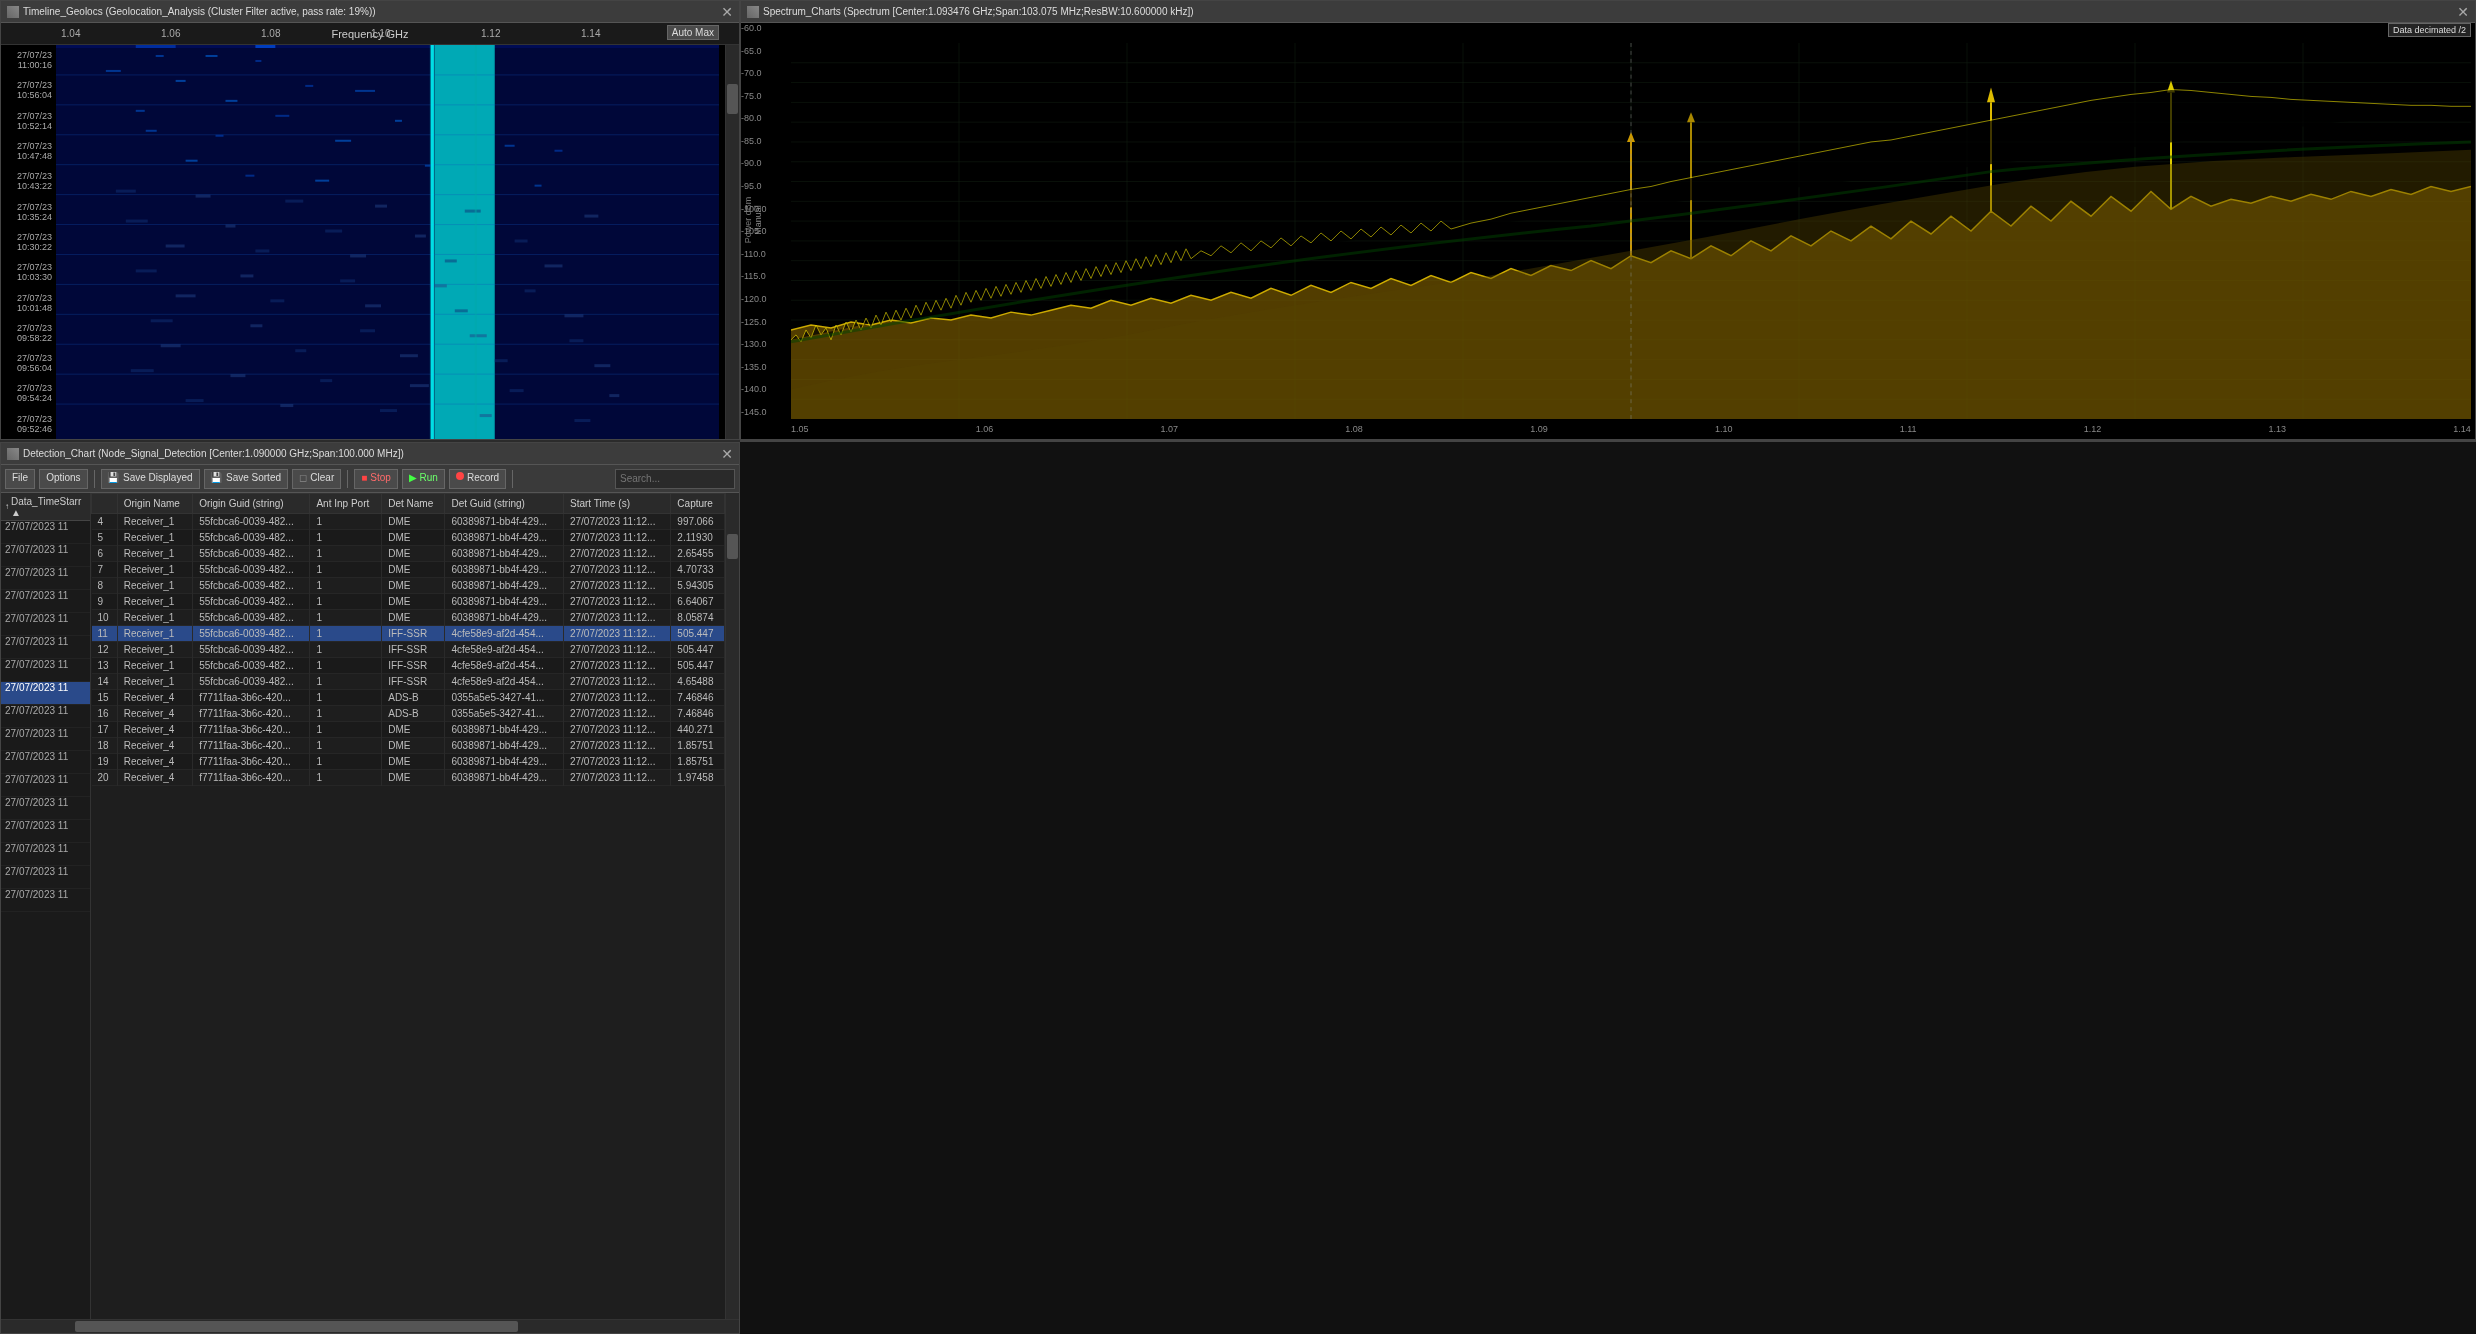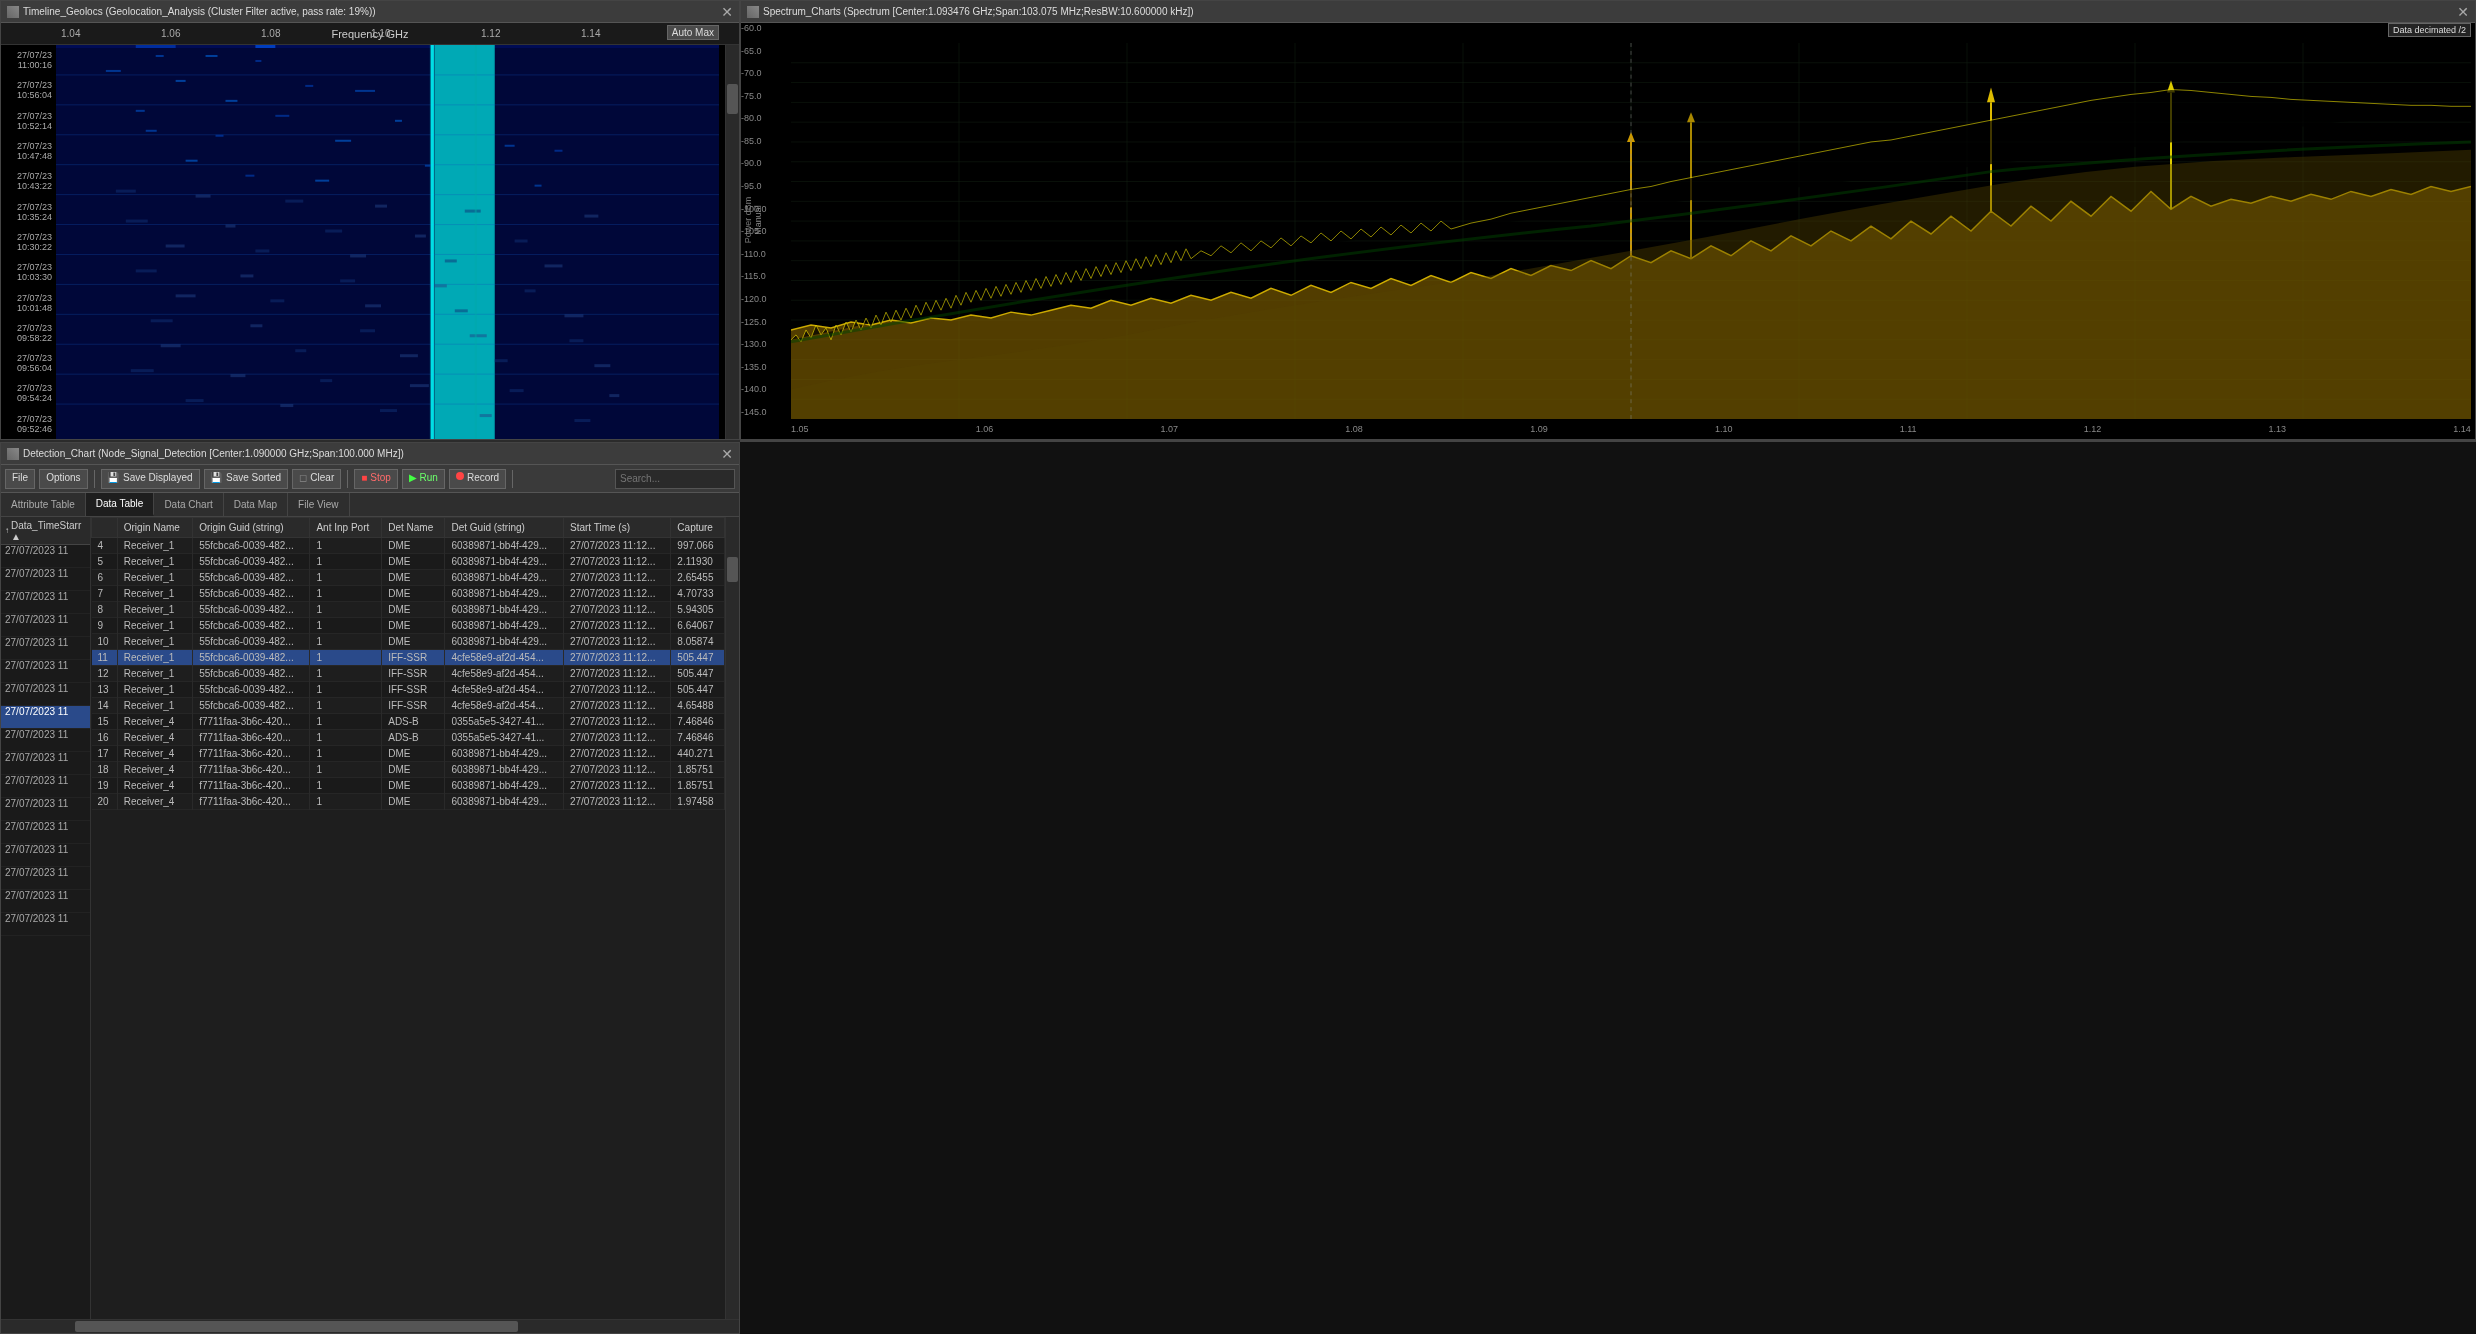--- a/index.html
+++ b/index.html
@@ -925,37 +925,20 @@
         <span>Run</span>
       </button>
       <button class="toolbar-btn">
         <span class="record-btn-dot"></span>
         <span>Record</span>
       </button>
       <div class="toolbar-separator"></div>
       <input class="search-box" type="text" placeholder="Search..." style="">
     </div>
 
-    <div class="tabs-bar">
-      <div class="tab">
-        <span>Attribute Table</span>
-      </div>
-      <div class="tab active">
-        <span>Data Table</span>
-      </div>
-      <div class="tab">
-        <span>Data Chart</span>
-      </div>
-      <div class="tab">
-        <span>Data Map</span>
-      </div>
-      <div class="tab">
-        <span>File View</span>
-      </div>
-    </div>
 
     <div class="table-container">
 
       <div class="time-sidebar">
         <div class="time-sidebar-header">
           <span style="font-size:8px;">↑</span>
           <span>Data_TimeStarr ▲</span>
         </div>
         <div class="time-row">
             <span>27/07/2023 11</span>

